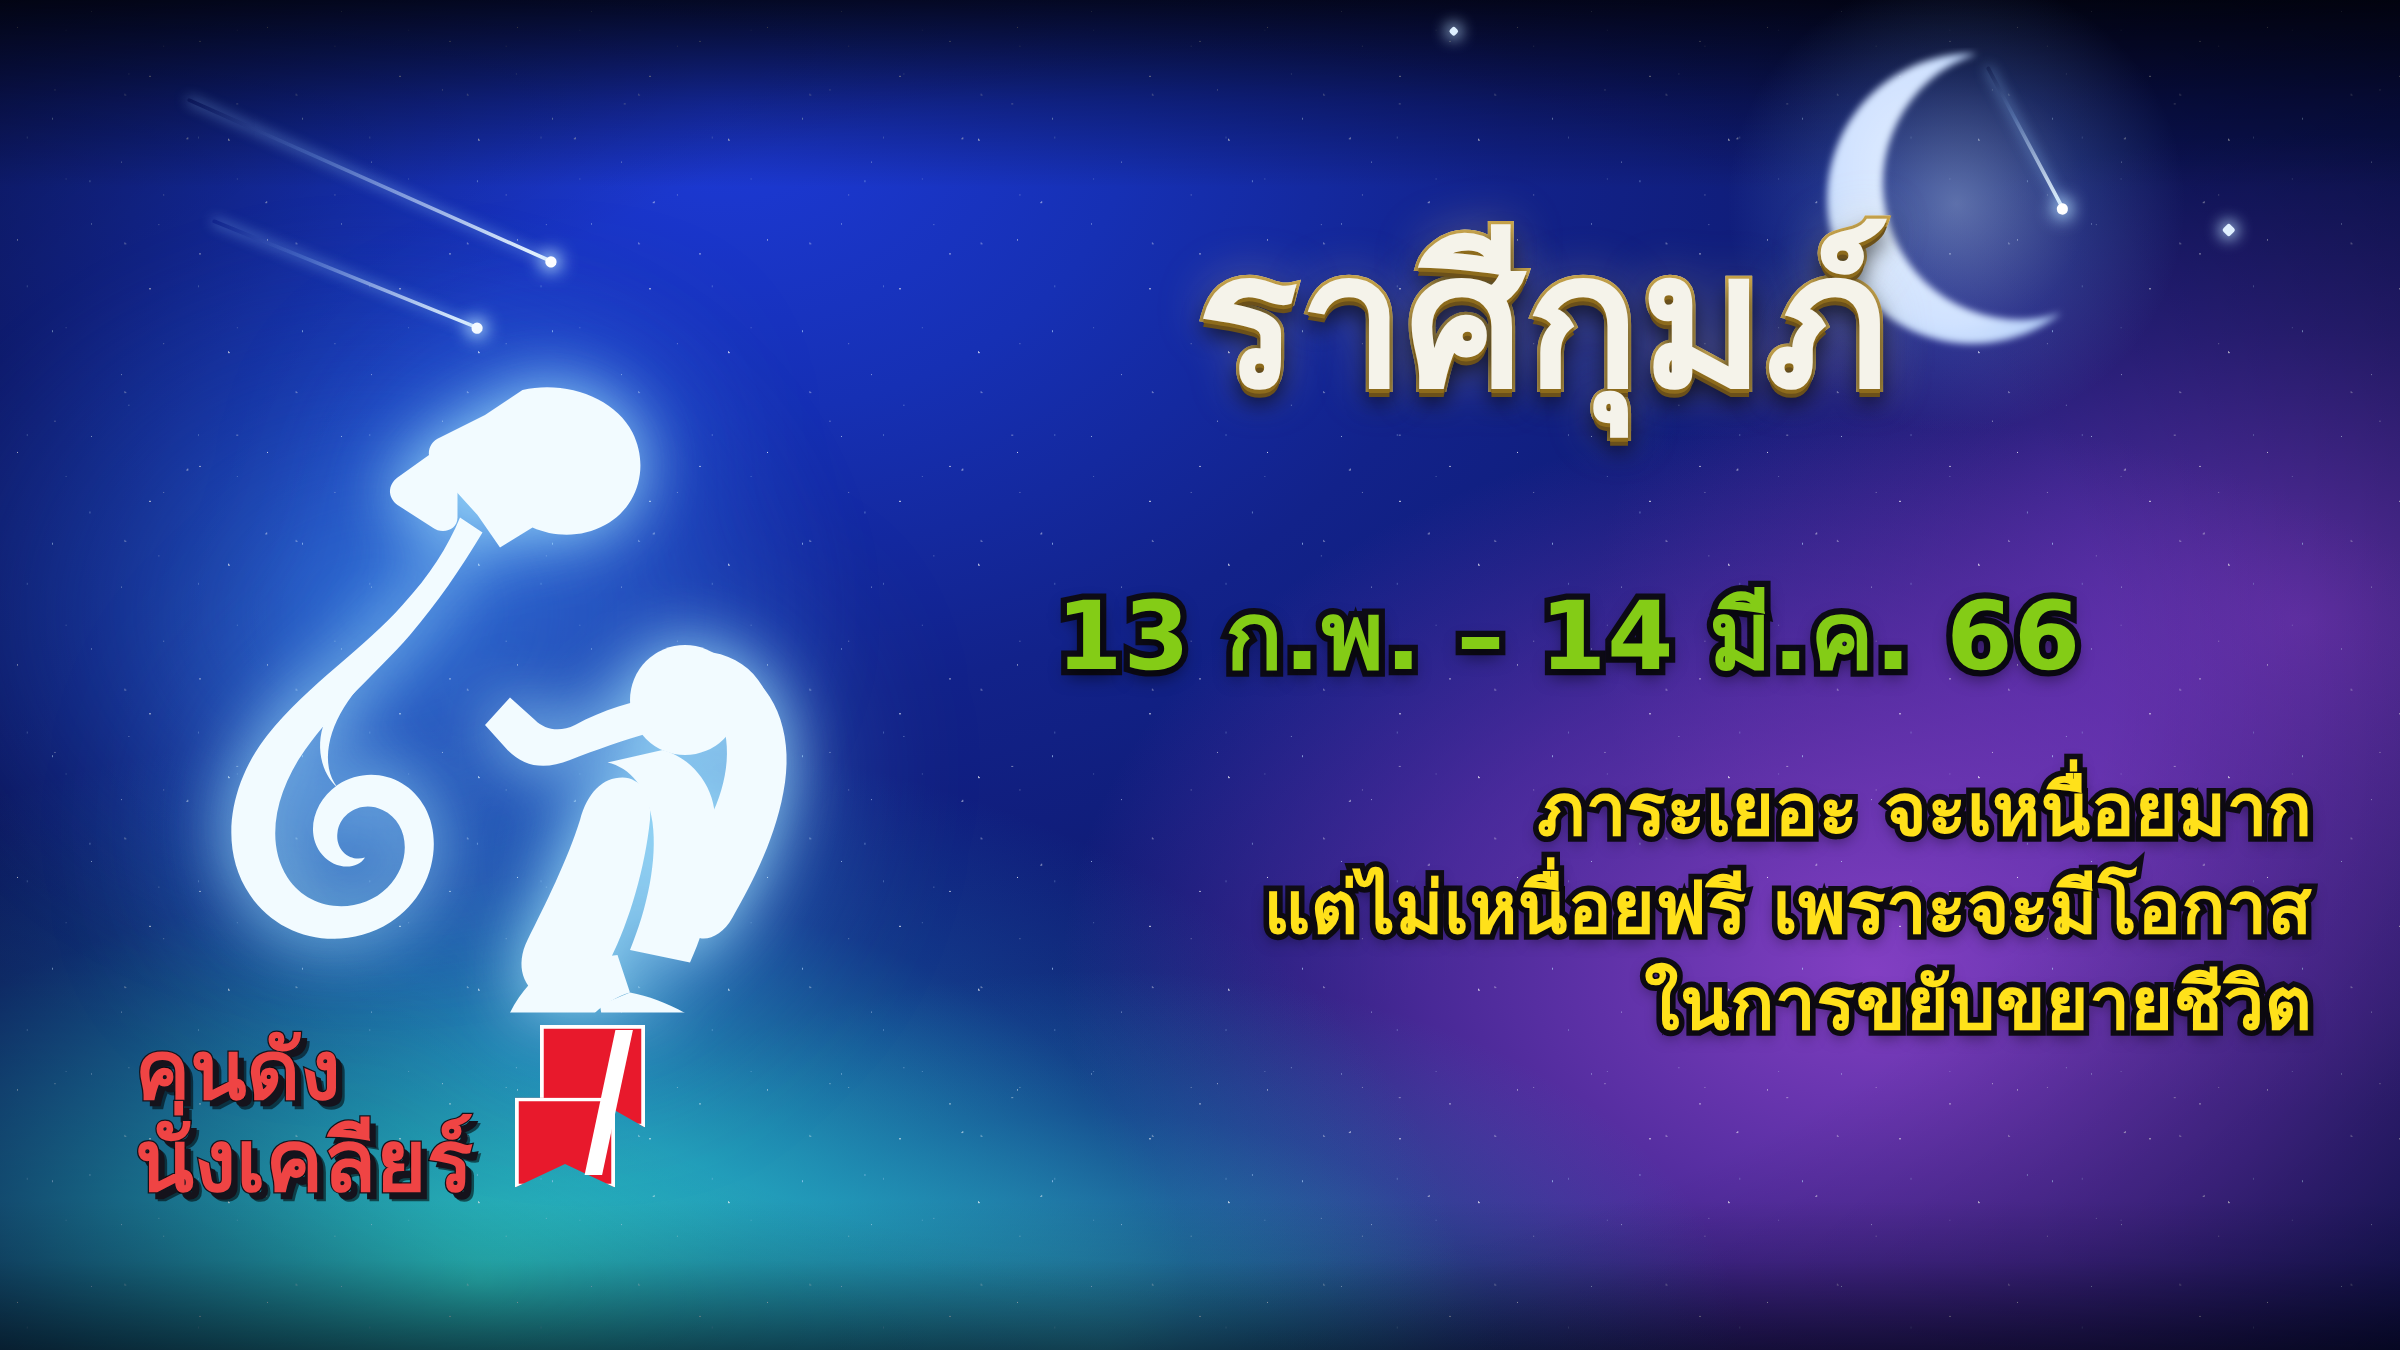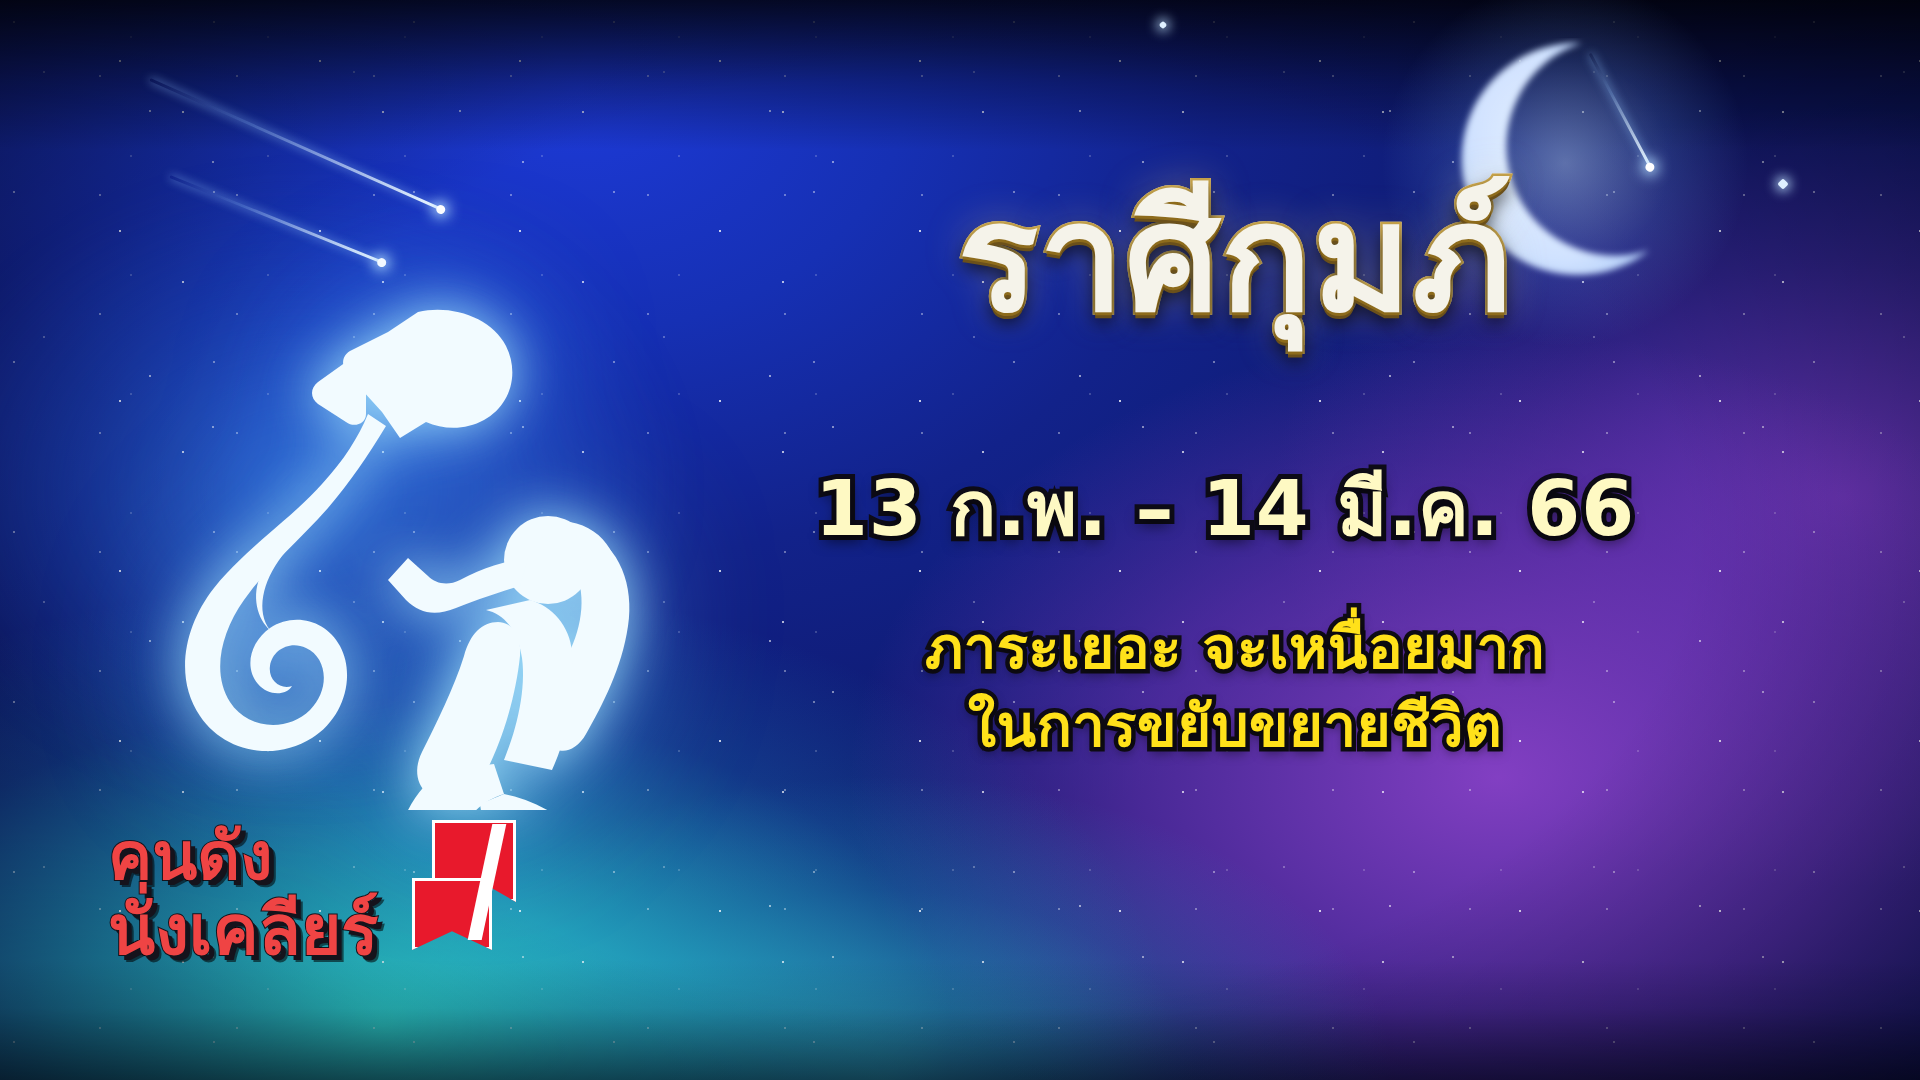--- a/index.html
+++ b/index.html
@@ -138,26 +138,26 @@
   }
   .title .inner {
     background: linear-gradient(180deg, #ffffff 0%, #f7f4ea 38%, #ded8c6 58%, #ffffff 78%, #e8e3d4 100%);
     -webkit-background-clip: text;
             background-clip: text;
   }
 
   
   .daterange {
     position:absolute;
-    left: 610px; top: 448px;
+    left: 640px; top: 448px;
     width: 1230px;
     text-align:center;
     font-size: 76px;
     font-weight: 700;
-    color: #fef9c3;
+    color: #84cc16;
     letter-spacing: 1px;
     -webkit-text-stroke: 10px #0e0c18;
     paint-order: stroke fill;
     text-shadow: 0 6px 14px rgba(0,0,0,.6);
   }
 
   
   .body-lines {
     position:absolute;
     left: 620px; top: 610px;
@@ -166,20 +166,21 @@
   }
   .body-lines .ln {
     font-size: 58px;
     font-weight: 700;
     color: #ffe11a;
     line-height: 1.34;
     letter-spacing: .5px;
     -webkit-text-stroke: 9px #100d16;
     paint-order: stroke fill;
     text-shadow: 0 5px 12px rgba(0,0,0,.6);
+    text-align: right;
   }
 
   
   .logo {
     position:absolute;
     left: 108px; top: 818px;
     width: 420px; height: 150px;
   }
   .logo-red {
     position:absolute; left: 290px; top: 2px;
@@ -324,20 +325,21 @@
   </div>
 
   <div class="title">
     <span class="inner">ราศีกุมภ์</span>
   </div>
 
   <div class="daterange">13 ก.พ. – 14 มี.ค. 66</div>
 
   <div class="body-lines">
     <div class="ln">ภาระเยอะ จะเหนื่อยมาก</div>
+    <div class="ln">แต่ไม่เหนื่อยฟรี เพราะจะมีโอกาส</div>
     <div class="ln">ในการขยับขยายชีวิต</div>
   </div>
 
   <div class="logo">
     <div class="logo-red">
       <div class="sh a"></div>
       <div class="sh b"></div>
     </div>
     <div class="logo-white-slash"></div>
     <div class="logo-txt">

